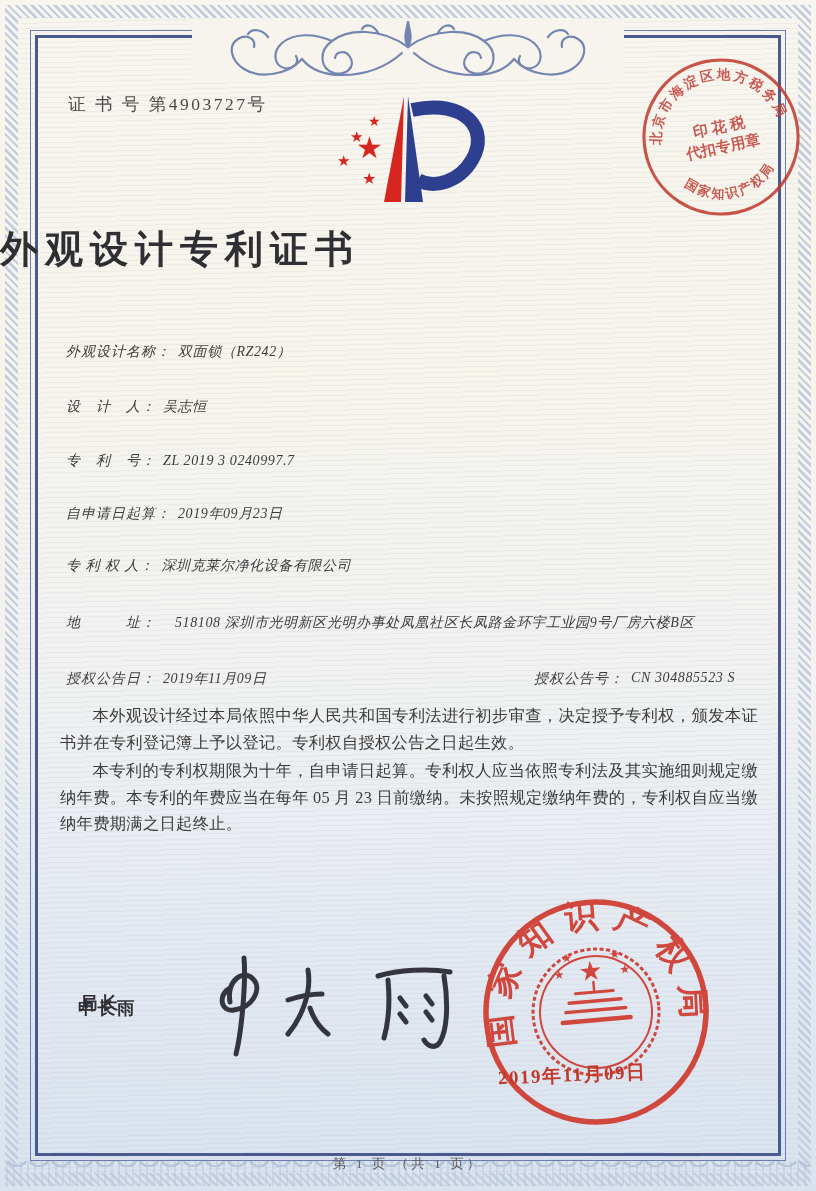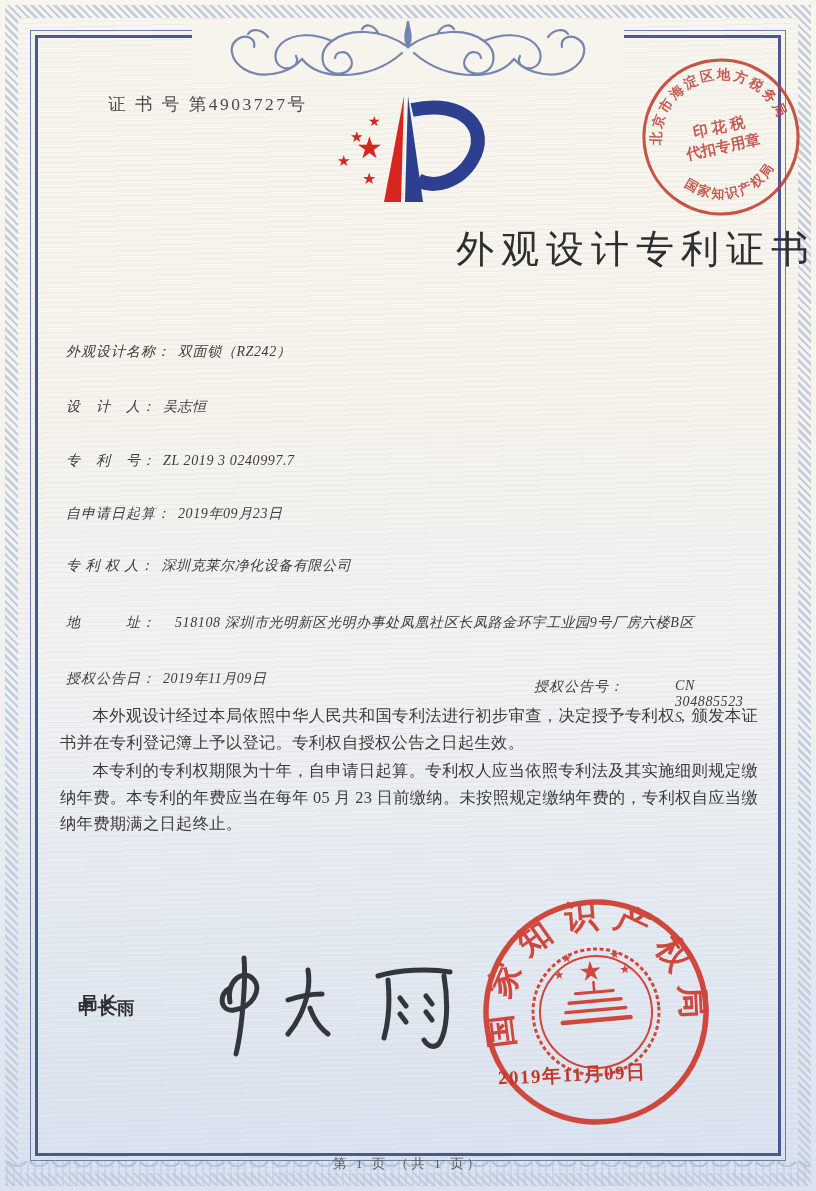--- a/index.html
+++ b/index.html
@@ -15,30 +15,30 @@
     border:13px solid;border-image:repeating-linear-gradient(45deg,#c3cfe0 0 2.5px,rgba(255,255,255,0) 2.5px 5.5px) 13;}
   .bottom-band{position:absolute;left:6px;right:6px;bottom:5px;height:25px;opacity:.85;pointer-events:none;
     background:
       repeating-radial-gradient(circle at 11px -5px, rgba(0,0,0,0) 0 9px, #b4c3d9 9px 11.5px, rgba(0,0,0,0) 11.5px 22px),
       repeating-linear-gradient(90deg,rgba(185,199,220,.55) 0 2px,rgba(255,255,255,0) 2px 7px);
     background-size:22px 25px,auto;}
   .frame-a{position:absolute;inset:30px;border:1.5px solid #6c7da9;pointer-events:none;}
   .frame-b{position:absolute;inset:35px;border:3px solid #47598f;pointer-events:none;}
   .ornament-wrap{position:absolute;top:19px;left:50%;transform:translateX(-50%);
     width:432px;height:60px;background:#f7f4ed;}
-  .cert-no{position:absolute;left:68px;top:92px;font-size:17.5px;letter-spacing:2.5px;color:#4a4a4a;margin-left:40px;}
+  .cert-no{position:absolute;left:68px;top:92px;font-size:17.5px;letter-spacing:2.5px;color:#4a4a4a;}
   .logo{position:absolute;left:316px;top:84px;}
   .stamp-top{position:absolute;left:636px;top:52px;transform:rotate(-12deg);opacity:.85;}
-  .title{position:absolute;left:0;right:0;top:224px;text-align:right;
-    font-size:38px;font-weight:400;letter-spacing:7px;color:#2f2f33;}
+  .title{position:absolute;left:0;right:0;top:224px;text-align:left;
+    font-size:38px;font-weight:700;letter-spacing:7px;color:#2f2f33;}
   .row{position:absolute;left:66px;display:flex;align-items:center;font-size:14px;color:#3c3c3c;font-style:italic;}
   .row .lab{white-space:pre;letter-spacing:1px;flex:none;}
   .row .val{margin-left:7px;letter-spacing:.6px;}
   .row.addr .val{width:548px;line-height:25.5px;margin-left:19px;}
-  .grant-right{position:absolute;left:468px;top:8px;display:flex;gap:44px;}
+  .grant-right{position:absolute;left:468px;top:0;display:flex;}
   .paras{position:absolute;left:60px;top:703px;width:698px;}
   .paras p{margin:0 0 2px 0;text-indent:2em;font-size:16.3px;line-height:26.6px;
     text-align:justify;color:#3b3b3b;letter-spacing:.3px;}
   .sig-title{position:absolute;left:80px;top:991px;font-size:17.5px;letter-spacing:3px;color:#2f2f33;font-weight:700;}
   .sig-name{position:absolute;left:78px;top:996px;font-size:17.5px;letter-spacing:2px;color:#2f2f33;font-weight:700;}
   .sig-hand{position:absolute;left:192px;top:950px;}
   .seal-bottom{position:absolute;left:478px;top:894px;transform:rotate(-5deg);opacity:.92;}
   .seal-date{position:absolute;left:498px;top:1061px;width:200px;font-size:19px;font-weight:700;
     color:#c0392b;letter-spacing:1.5px;transform:rotate(-2.5deg);font-family:"Liberation Serif",serif;}
   .footer{position:absolute;left:0;right:0;top:1123px;text-align:center;font-size:13.5px;

